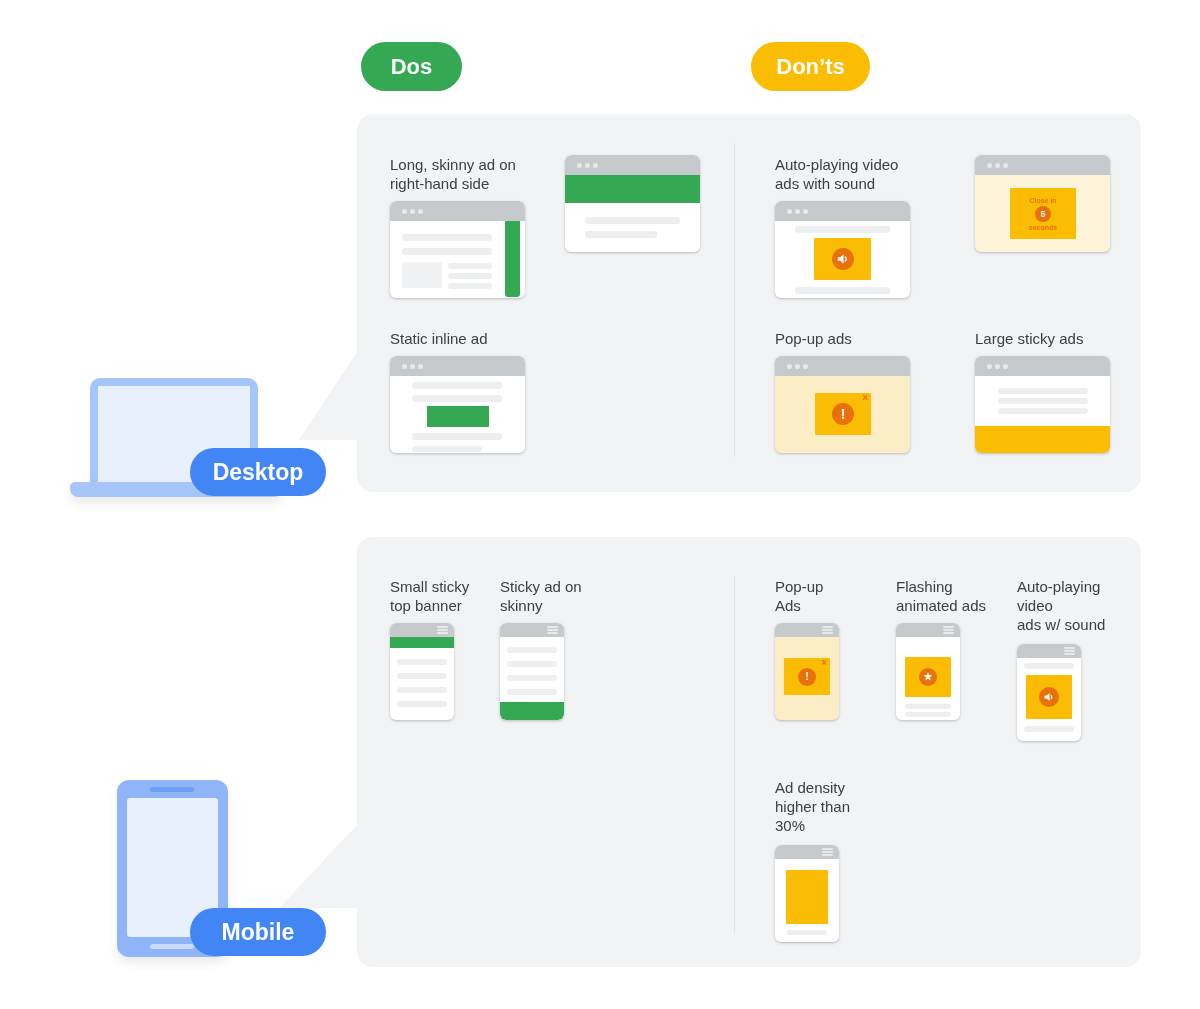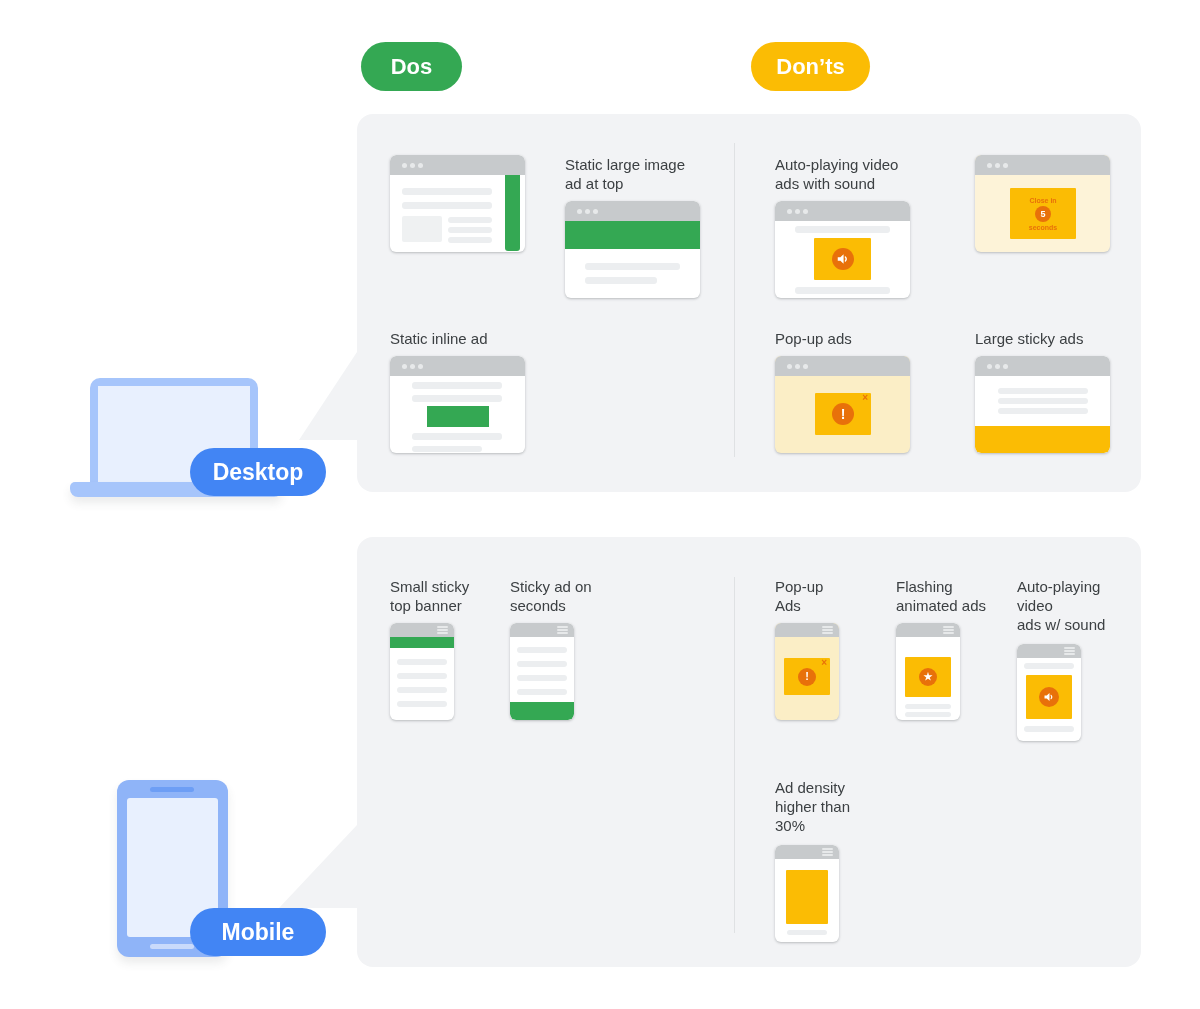--- a/index.html
+++ b/index.html
@@ -24,21 +24,21 @@
   #d-tail{left:-58px;top:238px;width:58px;height:88px;clip-path:polygon(100% 0,100% 100%,0 100%);}
   #m-tail{left:-78px;top:288px;width:78px;height:83px;clip-path:polygon(100% 0,100% 100%,0 100%);}
   .divider{position:absolute;width:1px;background:#DFE1E3;}
   #d-div{left:377px;top:29px;height:314px;}
   #m-div{left:377px;top:40px;height:356px;}
 
   
   .cards{position:absolute;display:grid;}
   #d-dos{left:33px;top:41px;grid-template-columns:135px 135px;column-gap:40px;row-gap:31px;}
   #d-donts{left:418px;top:41px;grid-template-columns:135px 135px;column-gap:65px;row-gap:31px;}
-  #m-dos{left:33px;top:40px;grid-template-columns:110px 110px 110px;column-gap:10px;}
+  #m-dos{left:33px;top:40px;grid-template-columns:110px 110px 110px;}
   #m-donts{left:418px;top:40px;grid-template-columns:110px 110px 110px;column-gap:11px;row-gap:37px;}
   .card-label{margin-bottom:8px;white-space:pre-line;color:var(--text);font-size:15px;line-height:19px;}
   .row2 .card-label{height:57px;display:flex;flex-direction:column;justify-content:flex-end;margin-bottom:10px;}
 
   
   .mockup{position:relative;background:#fff;border-radius:6px;overflow:hidden;
           box-shadow:0 1px 3px rgba(60,64,67,.22),0 1px 2px rgba(60,64,67,.1);}
   .mockup.cream{background:var(--cream);}
   .mockup.cream2{background:var(--cream2);}
   .browser{width:135px;height:97px;}
@@ -96,40 +96,40 @@
 <div class="stage">
 
   <div class="badge badge-dos">Dos</div>
   <div class="badge badge-donts">Don’ts</div>
 
   <section class="panel" id="panel-desktop">
     <div class="tail" id="d-tail"></div>
     <div class="divider" id="d-div"></div>
     <div class="cards" id="d-dos">
         <div class="card">
+          <div class="card-label">Long, skinny ad on
+right-hand side</div>
           <div class="mockup browser">
             <div class="chrome">
               <div class="dot" style="left: 12px;"></div>
               <div class="dot" style="left: 20px;"></div>
               <div class="dot" style="left: 28px;"></div>
             </div>
             <div class="mbody">
               <div class="abs grn rail"></div>
               <div class="abs ln" style="left: 12px; top: 13px; width: 90px; height: 7px;"></div>
               <div class="abs ln" style="left: 12px; top: 27px; width: 90px; height: 7px;"></div>
               <div class="abs blk" style="left: 12px; top: 41px; width: 40px; height: 26px;"></div>
               <div class="abs ln" style="left: 58px; top: 42px; width: 44px; height: 6px;"></div>
               <div class="abs ln" style="left: 58px; top: 52px; width: 44px; height: 6px;"></div>
               <div class="abs ln" style="left: 58px; top: 62px; width: 44px; height: 6px;"></div>
             </div>
           </div>
         </div>
         <div class="card">
-          <div class="card-label">Static large image
-ad at top</div>
           <div class="mockup browser">
             <div class="chrome">
               <div class="dot" style="left: 12px;"></div>
               <div class="dot" style="left: 20px;"></div>
               <div class="dot" style="left: 28px;"></div>
             </div>
             <div class="mbody">
               <div class="abs grn banner"></div>
               <div class="abs ln" style="left: 20px; top: 42px; width: 95px; height: 7px;"></div>
               <div class="abs ln" style="left: 20px; top: 56px; width: 72px; height: 7px;"></div>
@@ -248,21 +248,21 @@
               <div class="abs grn mbanner"></div>
               <div class="abs ln" style="left: 7px; top: 22px; width: 50px; height: 6px;"></div>
               <div class="abs ln" style="left: 7px; top: 36px; width: 50px; height: 6px;"></div>
               <div class="abs ln" style="left: 7px; top: 50px; width: 50px; height: 6px;"></div>
               <div class="abs ln" style="left: 7px; top: 64px; width: 50px; height: 6px;"></div>
             </div>
           </div>
         </div>
         <div class="card">
           <div class="card-label">Sticky ad on
-seconds</div>
+skinny</div>
           <div class="mockup phone">
             <div class="chrome">
               <div class="hamb">
                 <div class="hbar" style="top: 0px;"></div>
                 <div class="hbar" style="top: 3px;"></div>
                 <div class="hbar" style="top: 6px;"></div>
               </div>
             </div>
             <div class="mbody">
               <div class="abs ln" style="left: 7px; top: 10px; width: 50px; height: 6px;"></div>

